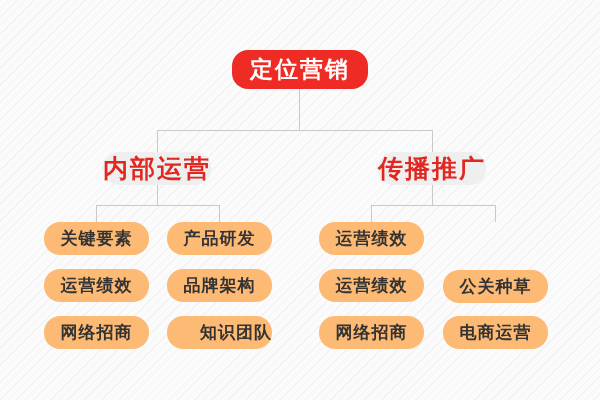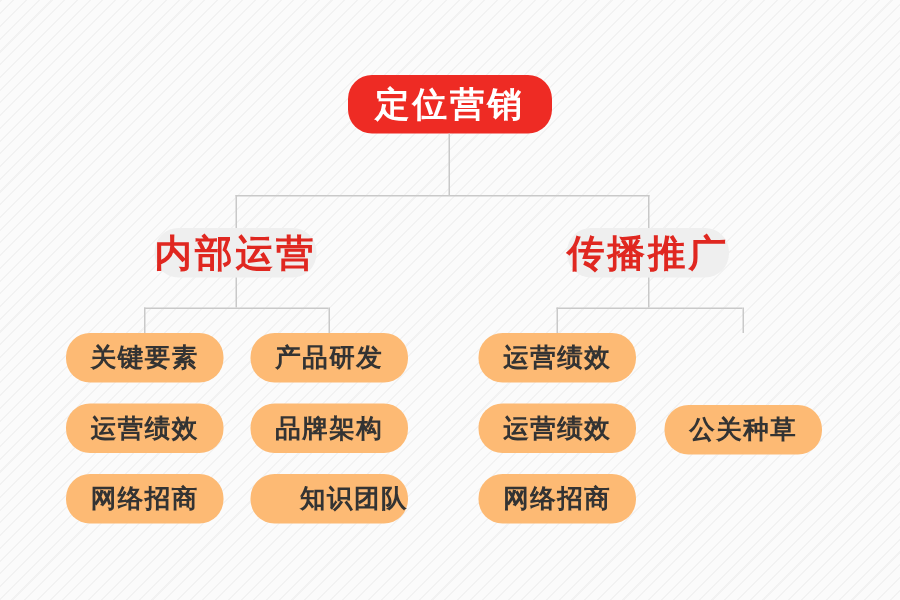--- a/index.html
+++ b/index.html
@@ -110,14 +110,17 @@
   </div>
   <div class="node leaf" style="left:443px;top:222px;margin-top:48px;">
     <span>公关种草</span>
   </div>
   <div class="node leaf" style="left:319px;top:269px;">
     <span>运营绩效</span>
   </div>
   <div class="node leaf" style="left:319px;top:316px;">
     <span>网络招商</span>
   </div>
+  <div class="node leaf" style="left:443px;top:316px;">
+    <span>电商运营</span>
+  </div>
 
 </div>
 
 </body></html>

